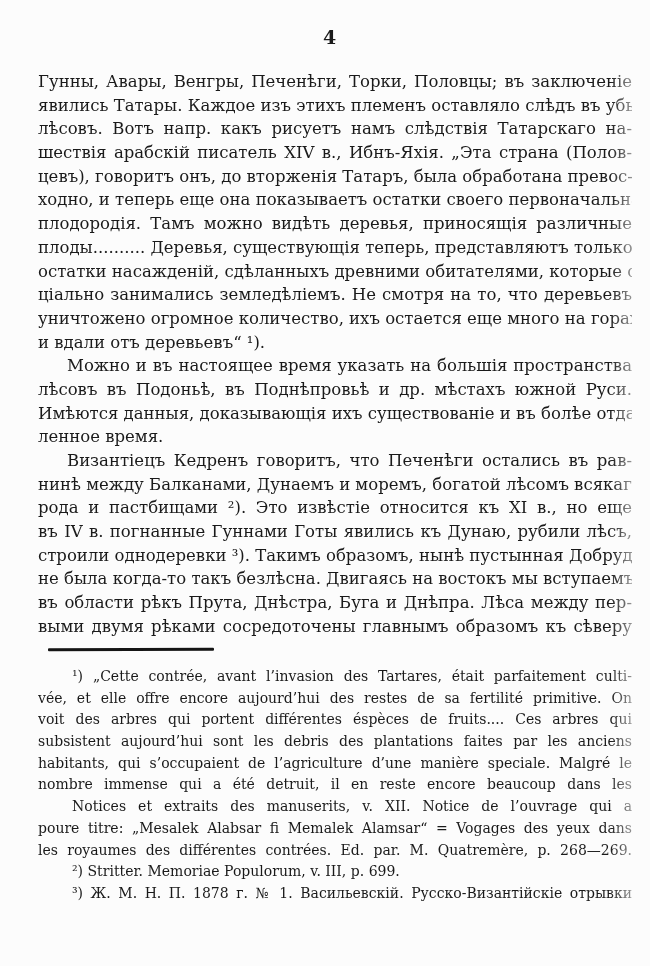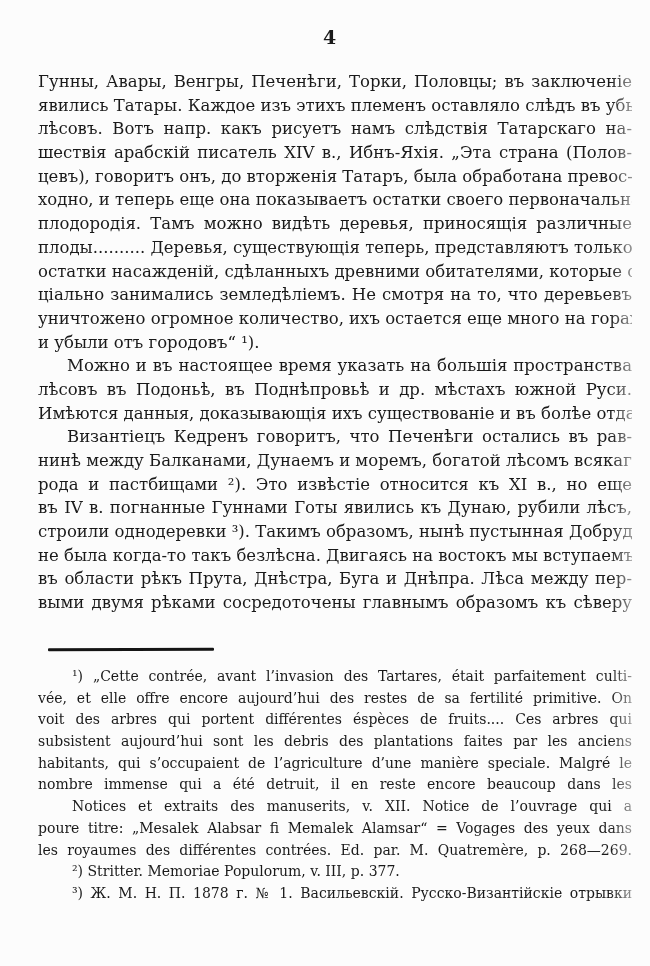--- a/index.html
+++ b/index.html
@@ -99,26 +99,27 @@
       <div class="line">явились Татары. Каждое изъ этихъ племенъ оставляло слѣдъ въ убыли</div>
       <div class="line">лѣсовъ.  Вотъ напр.  какъ рисуетъ  намъ  слѣдствія  Татарскаго  на-</div>
       <div class="line">шествія арабскій писатель XIV в., Ибнъ-Яхія. „Эта страна (Полов-</div>
       <div class="line">цевъ), говоритъ онъ, до вторженія Татаръ, была обработана превос-</div>
       <div class="line">ходно, и теперь еще она показываетъ остатки своего первоначальнаго</div>
       <div class="line">плодородія.  Тамъ  можно  видѣть  деревья,  приносящія  различные</div>
       <div class="line">плоды..........  Деревья, существующія теперь,  представляютъ только</div>
       <div class="line">остатки насажденій, сдѣланныхъ древними обитателями,  которые спе-</div>
       <div class="line">ціально занимались земледѣліемъ.  Не смотря  на то,  что деревьевъ</div>
       <div class="line">уничтожено огромное количество, ихъ остается еще много  на горахъ</div>
-      <div class="line short">и убыли отъ городовъ“ ¹).</div>
+      <div class="line short">и вдали отъ деревьевъ“ ¹).</div>
     </div>
     <div>
       <div class="line indent">Можно  и  въ  настоящее время указать на большія  пространства</div>
       <div class="line">лѣсовъ  въ  Подоньѣ,  въ  Поднѣпровьѣ  и  др.  мѣстахъ  южной  Руси.</div>
       <div class="line">Имѣются данныя, доказывающія ихъ существованіе  и въ болѣе  отда-</div>
+      <div class="line short">ленное время.</div>
     </div>
     <div>
       <div class="line indent">Византіецъ  Кедренъ  говоритъ,  что  Печенѣги  остались   въ  рав-</div>
       <div class="line">нинѣ между Балканами, Дунаемъ и моремъ, богатой  лѣсомъ всякаго</div>
       <div class="line">рода  и  пастбищами ²).   Это  извѣстіе  относится   къ  XI  в.,   но  еще</div>
       <div class="line">въ IV в. погнанные Гуннами Готы явились къ Дунаю,  рубили лѣсъ,</div>
       <div class="line">строили однодеревки ³). Такимъ образомъ,  нынѣ  пустынная  Добруджа</div>
       <div class="line">не была когда-то такъ безлѣсна.  Двигаясь на востокъ  мы вступаемъ</div>
       <div class="line">въ области рѣкъ Прута, Днѣстра, Буга  и  Днѣпра.  Лѣса между пер-</div>
       <div class="line">выми  двумя  рѣками  сосредоточены  главнымъ  образомъ   къ  сѣверу</div>
@@ -135,21 +136,21 @@
       <div class="line">subsistent  aujourd’hui  sont  les  debris   des  plantations   faites  par   les  anciens</div>
       <div class="line">habitants,  qui  s’occupaient  de  l’agriculture  d’une  manière  speciale.  Malgré  le</div>
       <div class="line">nombre   immense  qui   a  été  detruit,  il  en  reste   encore   beaucoup   dans  les</div>
     </div>
     <div>
       <div class="line fn-indent">Notices  et  extraits   des  manuserits,   v.  XII.  Notice   de  l’ouvrage  qui  a</div>
       <div class="line">poure  titre:  „Mesalek  Alabsar  fi  Memalek  Alamsar“ = Vogages  des   yeux  dans</div>
       <div class="line">les  royaumes  des  différentes  contrées.  Ed.  par.  M.  Quatremère,  p.  268—269.</div>
     </div>
     <div>
-      <div class="line fn-indent short">²) Stritter.  Memoriae  Populorum,  v.  III,  p.  377.</div>
+      <div class="line fn-indent short">²) Stritter.  Memoriae  Populorum,  v.  III,  p.  699.</div>
     </div>
     <div>
       <div class="line fn-indent">³)  Ж.  М.  Н.  П.  1878  г.   №  1.   Васильевскій.   Русско-Византійскіе  отрывки</div>
     </div>
   </div>
 
   <div class="scan-fade"></div>
 
 </div>
 

